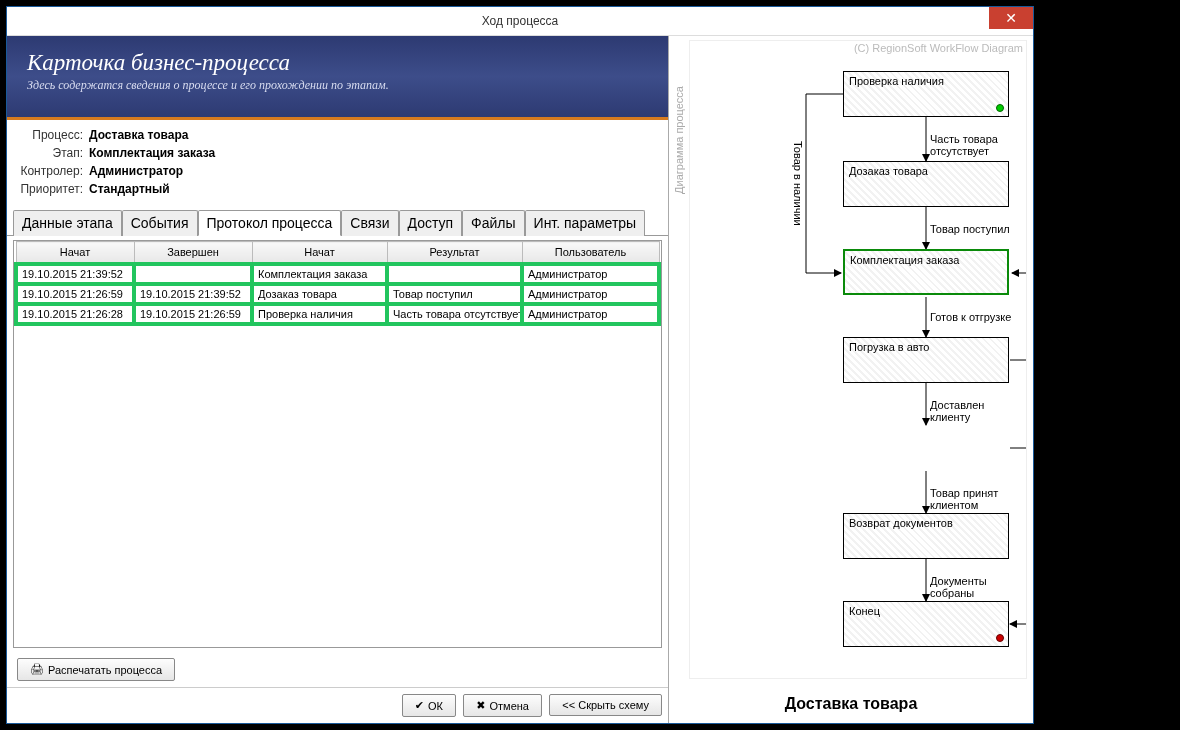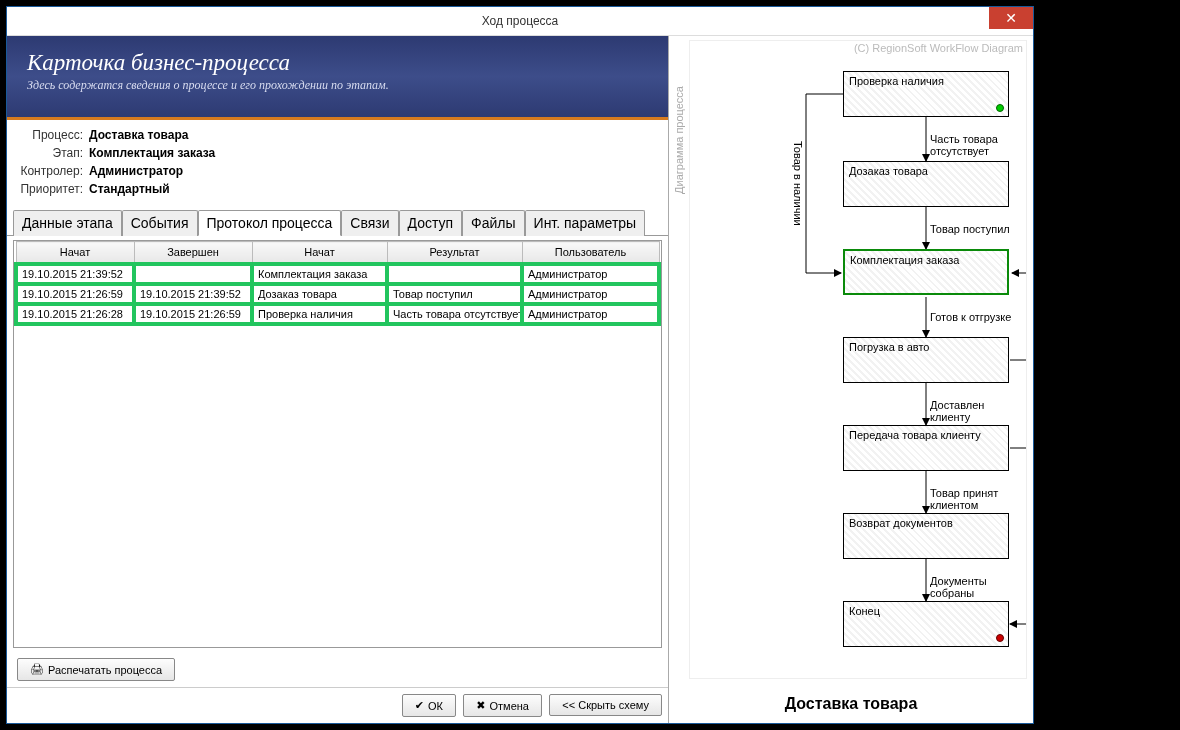--- a/index.html
+++ b/index.html
@@ -193,23 +193,20 @@
         </div>
         <div class="flow-node" style="top:120px;left:153px">
           <span>Дозаказ товара</span>
         </div>
         <div class="flow-node current" style="top:208px;left:153px">
           <span>Комплектация заказа</span>
         </div>
         <div class="flow-node" style="top:296px;left:153px">
           <span>Погрузка в авто</span>
         </div>
-        <div class="flow-node" style="top:384px;left:153px">
-          <span>Передача товара клиенту</span>
-        </div>
         <div class="flow-node" style="top:472px;left:153px">
           <span>Возврат документов</span>
         </div>
         <div class="flow-node" style="top:560px;left:153px">
           <span>Конец</span>
           <div class="node-dot-red"></div>
         </div>
 
         <div class="edge-label" style="top:92px;left:240px">Часть товара отсутствует</div>
         <div class="edge-label" style="top:182px;left:240px">Товар поступил</div>

